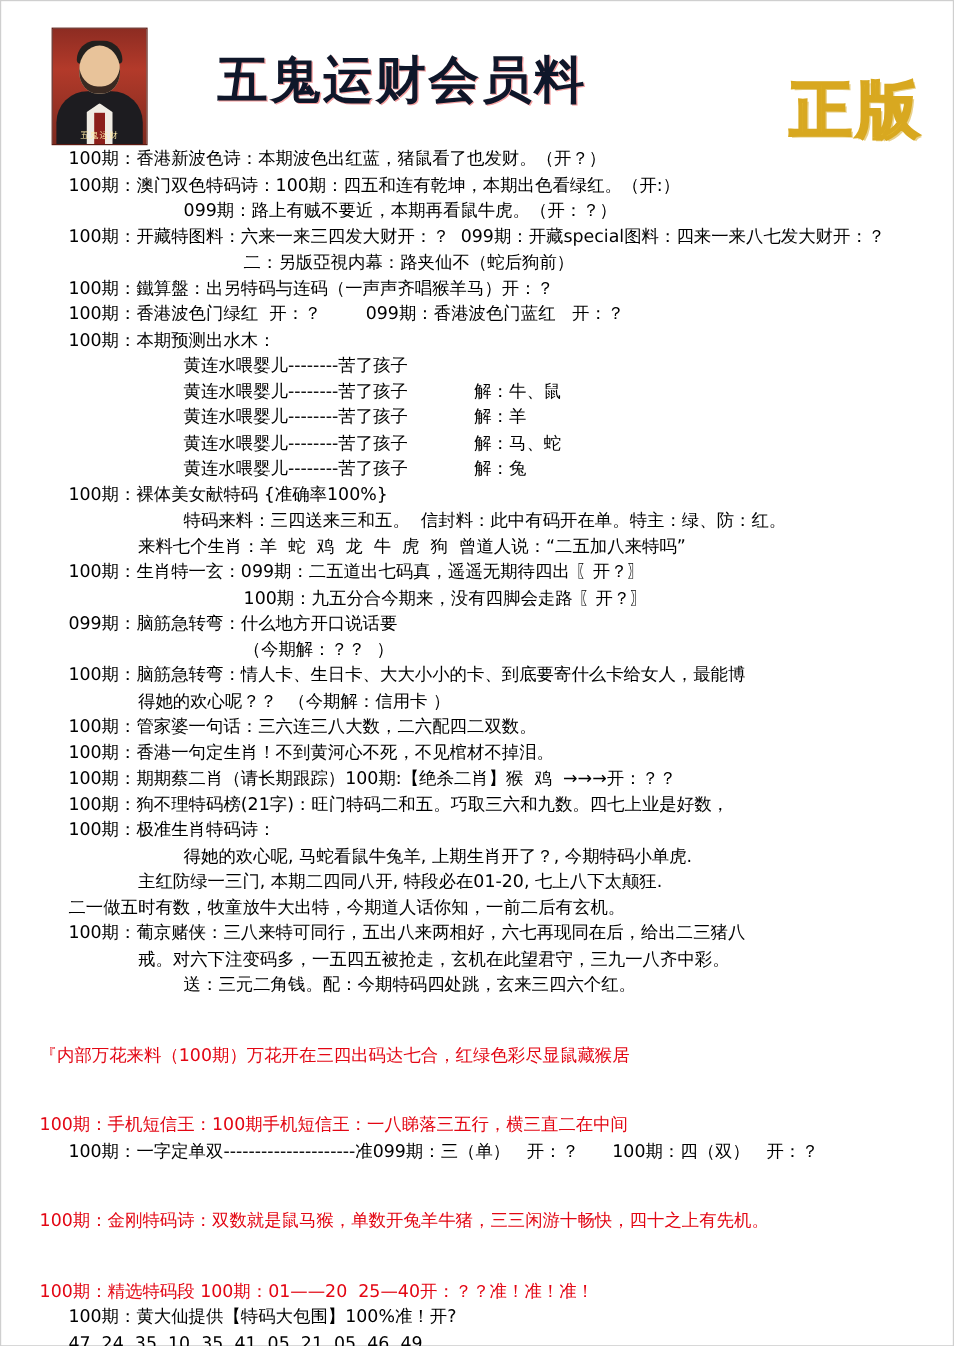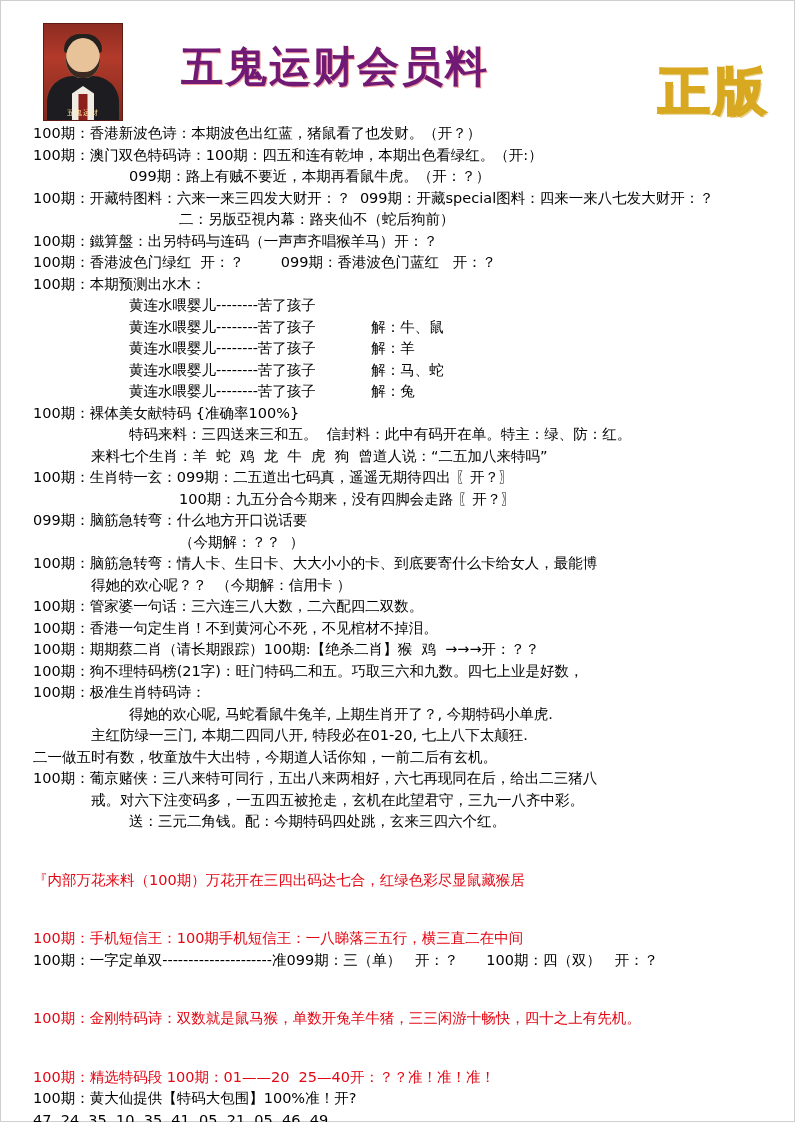--- a/index.html
+++ b/index.html
@@ -98,21 +98,21 @@
     letter-spacing: 1px;
   }
   .main-title {
     position: absolute;
     left: 180px;
     top: 38px;
     font-family: "DejaVu Sans", sans-serif;
     font-weight: bold;
     font-size: 42px;
     letter-spacing: 2px;
-    color: #701a75;
+    color: #0f172a;
     text-shadow: 1px 1px 0 #f5a0a0;
   }
   .stamp {
     position: absolute;
     right: 24px;
     top: 56px;
     font-family: "DejaVu Sans", sans-serif;
     font-weight: bold;
     font-size: 52px;
     letter-spacing: 4px;
@@ -130,21 +130,21 @@
     box-sizing: border-box;
     font-size: 14.5px;
     line-height: 21.5px;
   }
   .line {
     white-space: pre;
     font-family: "DejaVu Sans", sans-serif;
     letter-spacing: 0px;
   }
   .red { color: #e30613; margin-top: 37px; }
-  .black { color: #000000; }
+  .black { color: #000000; margin-left: 24px; }
   .i1 { padding-left: 0px; }
   .i2 { padding-left: 58px; }
   .i3 { padding-left: 96px; }
   .i4 { padding-left: 146px; }
 </style>
 </head>
 <body>
 
 <div class="page">
 

